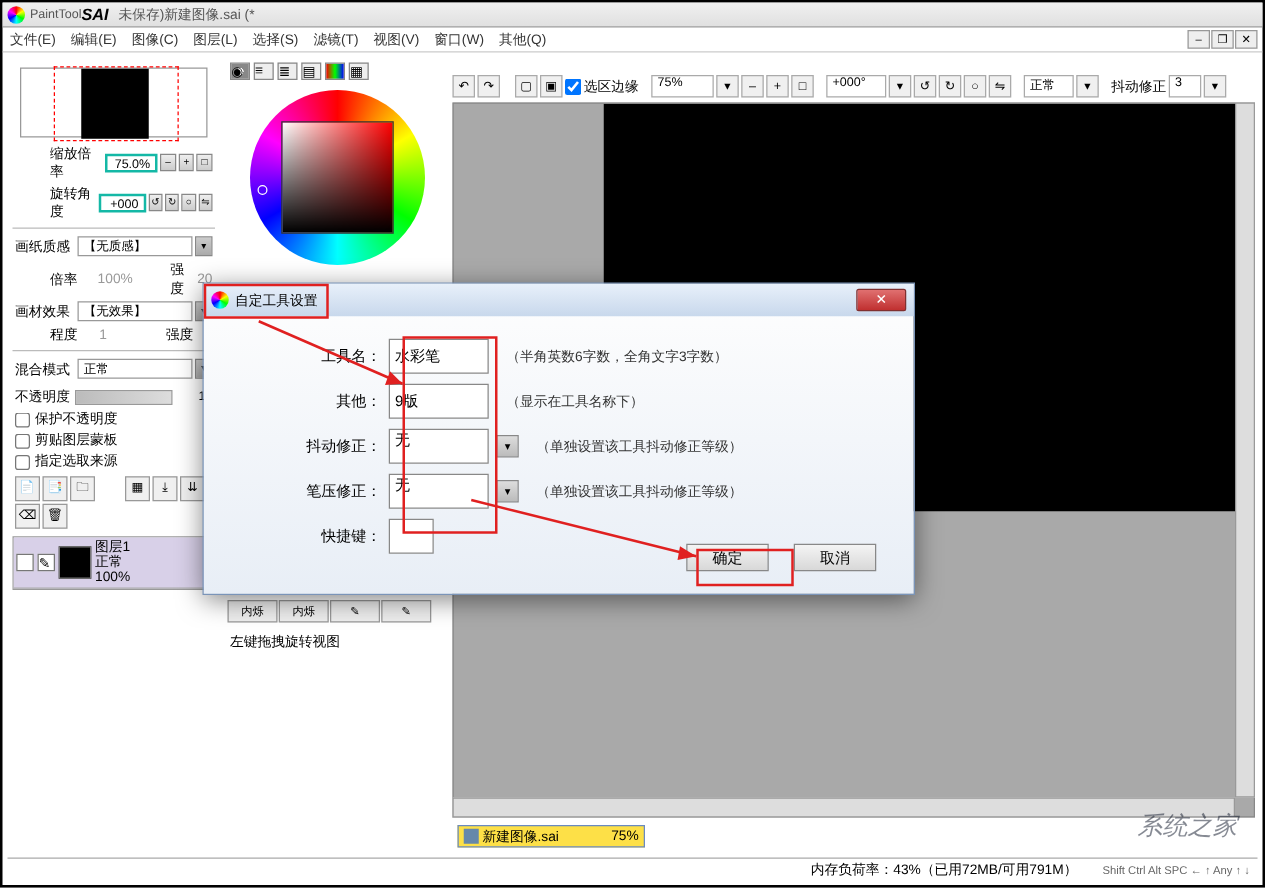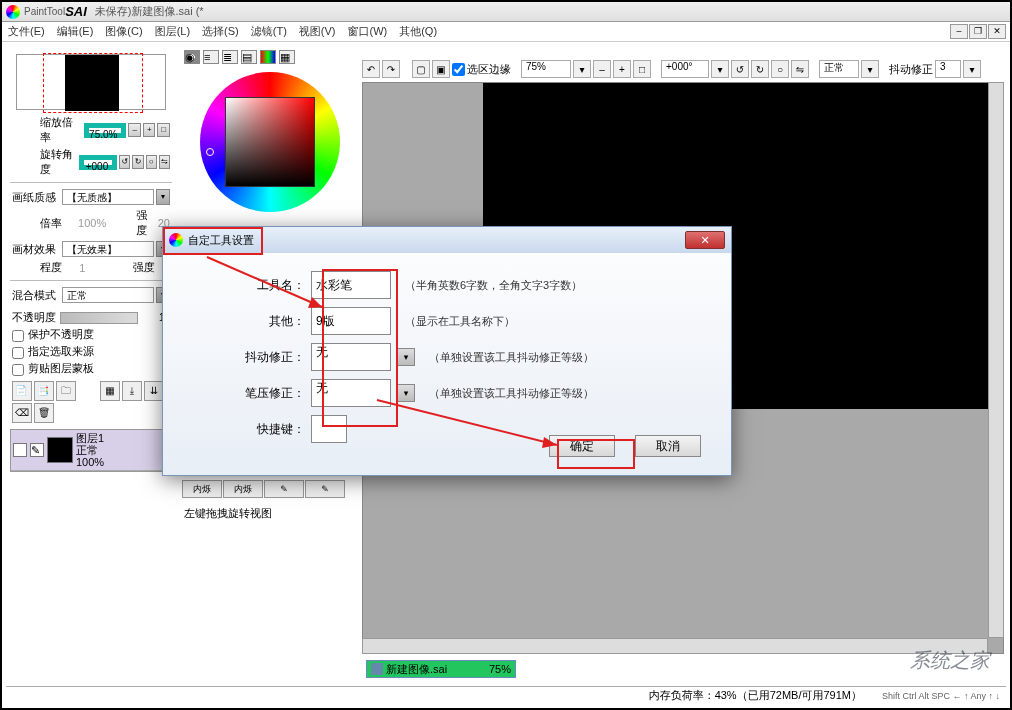--- a/index.html
+++ b/index.html
@@ -23,21 +23,21 @@
 .tsel { height: 18px; border: 1px solid #aaa; background: #fff; padding: 0 4px; font-size: 10px; }
 
 
 .leftpanel { position: absolute; top: 42px; left: 4px; width: 170px; bottom: 26px; }
 .navthumb { width: 150px; height: 56px; border: 1px solid #999; margin: 10px auto 4px; position: relative; background: #fff; }
 .navthumb .canvas { position: absolute; left: 48px; top: 0; width: 54px; height: 56px; background: #000; }
 .navthumb .viewport { position: absolute; left: 26px; top: -2px; width: 100px; height: 60px; border: 1px dashed #f00; }
 
 .row { display: flex; align-items: center; gap: 2px; padding: 1px 6px; }
 .row label { width: 48px; font-size: 11px; color: #000; margin-left: 28px; }
-.row .val { width: 46px; height: 15px; border: 5px solid #14b8a6; background: #fff; text-align: right; padding-right: 4px; font-size: 10px; line-height: 14px; }
+.row .val { width: 46px; height: 15px; border: 2px solid #14b8a6; background: #fff; text-align: right; padding-right: 4px; font-size: 10px; line-height: 14px; }
 .row .spin { width: 14px; height: 14px; border: 1px solid #888; background: linear-gradient(#eee,#ccc); font-size: 8px; text-align: center; line-height: 12px; }
 
 .selrow { display: flex; align-items: center; padding: 2px 6px; gap: 2px; }
 .selrow label { width: 48px; font-size: 11px; }
 .selrow .sel { flex: 1; height: 16px; border: 1px solid #999; background: #fff; font-size: 10px; padding: 0 4px; line-height: 15px; }
 .selrow .dd { width: 14px; height: 16px; background: linear-gradient(#ccc,#aaa); border: 1px solid #888; text-align: center; font-size: 8px; line-height: 14px; }
 
 .slider { display: flex; align-items: center; padding: 1px 6px; gap: 4px; margin-top: 4px; }
 .slider label { width: 44px; font-size: 11px; }
 .slider .track { flex: 1; height: 12px; background: linear-gradient(90deg,#bbb,#ddd); border: 1px solid #999; position: relative; }
@@ -68,21 +68,21 @@
 .tooltip-txt { position: absolute; top: 504px; left: 182px; font-size: 11px; background: #fff; }
 
 
 .canvasarea { position: absolute; top: 80px; left: 360px; right: 6px; bottom: 54px; background: #a9a9a9; border: 1px solid #888; overflow: hidden; }
 .canvasarea .doc { position: absolute; left: 120px; top: 0; width: 520px; height: 326px; background: #000; }
 .hscroll, .vscroll { position: absolute; background: #ddd; }
 .hscroll { left: 360px; right: 22px; height: 16px; bottom: 54px; border: 1px solid #999; }
 .vscroll { top: 80px; bottom: 70px; width: 16px; right: 6px; border: 1px solid #999; }
 
 
-.doctab { position: absolute; bottom: 30px; left: 364px; width: 150px; height: 18px; background: #22c55e; border: 1px solid #6a8ac0; display: flex; align-items: center; padding: 0 4px; font-size: 10px; gap: 3px; }
+.doctab { position: absolute; bottom: 30px; left: 364px; width: 150px; height: 18px; background: #fde047; border: 1px solid #6a8ac0; display: flex; align-items: center; padding: 0 4px; font-size: 10px; gap: 3px; }
 .doctab .ic { width: 12px; height: 12px; background: #68a; }
 .doctab .pct { margin-left: auto; }
 
 
 .statusbar { position: absolute; bottom: 4px; left: 4px; right: 4px; height: 18px; border-top: 1px solid #aaa; display: flex; align-items: center; justify-content: flex-end; padding: 0 6px; font-size: 11px; gap: 20px; }
 
 
 .dialog { position: absolute; top: 224px; left: 160px; width: 570px; height: 250px; background: linear-gradient(#fefefe,#e8eef6); border: 1px solid #7a94b8; box-shadow: 0 4px 20px rgba(0,0,0,0.5); }
 .dialog .dtitle { height: 26px; background: linear-gradient(#e8f0fa,#c8d8ec); display: flex; align-items: center; padding: 0 6px; }
 .dialog .dtitle .dicon { width: 14px; height: 14px; border-radius: 50%; background: conic-gradient(#f00,#ff0,#0f0,#0ff,#00f,#f0f,#f00); margin-right: 5px; }
@@ -209,25 +209,25 @@
     <label>不透明度</label>
     <div class="track"></div>
     <div class="num">10</div>
   </div>
   <div class="chk">
       <input type="checkbox" style="">
       <span>保护不透明度</span>
     </div>
   <div class="chk">
       <input type="checkbox" style="">
-      <span>指定选取来源</span>
+      <span>剪贴图层蒙板</span>
     </div>
   <div class="chk">
       <input type="checkbox" style="">
-      <span>剪贴图层蒙板</span>
+      <span>指定选取来源</span>
     </div>
 
   <div class="layerbtns">
     <div class="lb">📄</div>
     <div class="lb">📑</div>
     <div class="lb">🗀</div>
     <div class="lb" style="visibility:hidden"></div>
     <div class="lb">▦</div>
     <div class="lb">⤓</div>
     <div class="lb">⇊</div>

